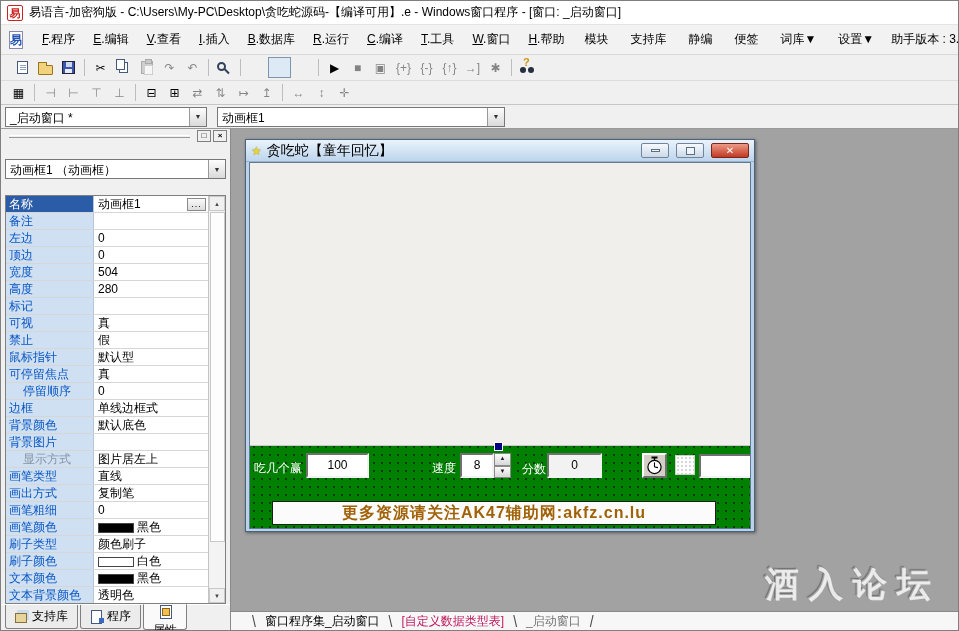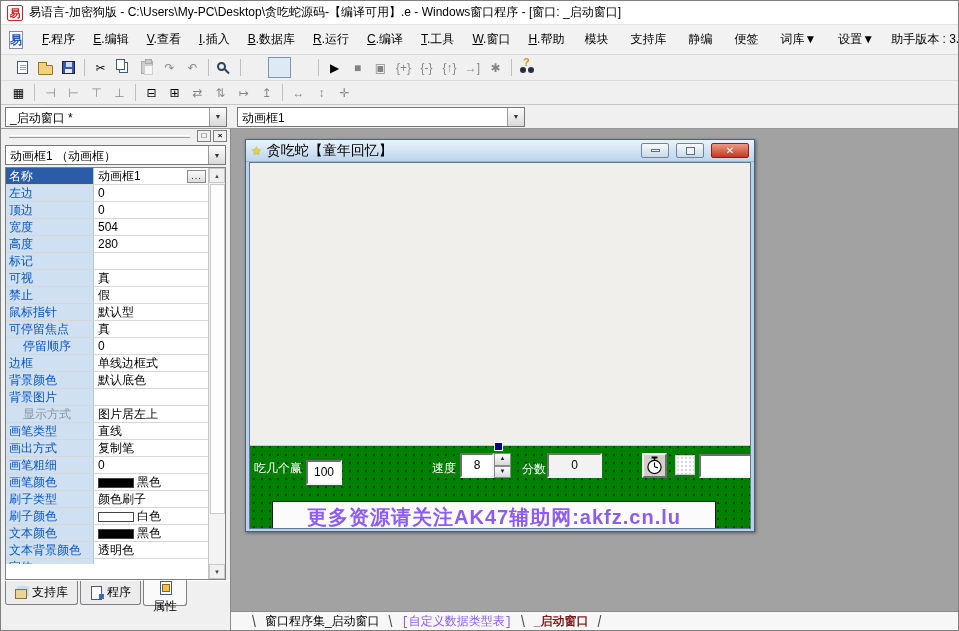--- a/index.html
+++ b/index.html
@@ -47,29 +47,29 @@
   .g-win-top::before{ left:0; right:0; top:0; height:4px;}
   .g-win-bottom::before{ left:0; right:0; bottom:0; height:4px;}
   .g-bino { width:15px; height:7px; margin-top:6px;}
   .g-bino::before{content:""; position:absolute; left:0; top:0; width:6px; height:6px; background:#26303d; border-radius:50%; box-shadow:8px 0 0 #26303d;}
   .g-bino::after{content:"?"; position:absolute; top:-11px; left:3px; color:#cf9514; font-weight:bold; font-size:11px;}
   
   .combo-row { height:24px; background:#f0f0f0; display:flex; align-items:center; gap:10px; padding-left:4px; border-bottom:1px solid #9a9a9a;}
   .combo { height:20px; border:1px solid #777; background:#fff; display:flex; align-items:stretch;}
   .combo .val { flex:1; padding:2px 4px; white-space:nowrap; overflow:hidden;}
   .combo .arrow-btn { width:17px; background:linear-gradient(#fdfdfd,#d9d9d9); border-left:1px solid #999; display:flex; align-items:center; justify-content:center; font-size:7px; color:#333;}
-  #form-combo { width:222px;}
+  #form-combo { width:202px;}
   #control-combo { width:288px;}
   
   .content { position:absolute; top:128px; left:0; right:0; bottom:0; display:flex;}
   .left-panel { width:230px; background:#f0f0f0; border-right:1px solid #8a8a8a; display:flex; flex-direction:column;}
   .panel-header { height:14px; display:flex; align-items:center; padding:1px 3px;}
   .ph-grip { flex:1; height:3px; border-top:1px solid #fff; border-bottom:1px solid #9a9a9a; margin:0 5px;}
   .ph-btn { width:14px; height:12px; border:1px solid #808080; background:#f0f0f0; font-size:8px; line-height:10px; text-align:center; margin-left:2px; font-weight:bold;}
-  .prop-selector,.event-combo { margin:2px 4px; height:20px;}
+  .prop-selector,.event-combo { margin:16px 4px; height:20px;}
   .prop-grid { height:413px; margin:0 4px; border:1px solid #808080; background:#fff; display:flex; overflow:hidden;}
   .rows { flex:1; overflow:hidden;}
   .prow { height:17px; display:flex; border-bottom:1px solid #d6d6d6; line-height:15px;}
   .prow.clipped { height:5px; overflow:hidden; border-bottom:none;}
   .plabel { width:88px; background:#cfe0f2; color:#0a56c4; padding:1px 0 0 3px; border-right:1px solid #b3c6da; white-space:nowrap; overflow:hidden;}
   .plabel.indent { padding-left:17px;}
   .plabel.gray { color:#8795a5;}
   .prow.selected .plabel { background:#2a5ca8; color:#fff;}
   .pvalue { flex:1; padding:1px 2px 0 4px; display:flex; align-items:center; gap:3px; white-space:nowrap; overflow:hidden;}
   .swatch { width:36px; height:10px; border:1px solid #444; display:inline-block; flex:none;}
@@ -98,37 +98,37 @@
   .fbtn .dash { width:9px; height:3px; background:#eef4fa; border:1px solid #5a6e84;}
   .fbtn .box { width:9px; height:8px; background:#eef4fa; border:1px solid #5a6e84;}
   .fbtn.close { width:38px; background:linear-gradient(#ee9a86,#c03a24); color:#fff; font-weight:bold; font-size:10px; border-color:#7c2718;}
   .form-client { position:relative; margin:0 3px 3px 3px; height:367px; border:1px solid #5c7a97; background:#008000; overflow:hidden;
     background-image:radial-gradient(#033b03 1px, transparent 1.3px); background-size:8px 8px;padding-left:36px;}
   .anim-area { position:absolute; left:0; top:0; width:100%; height:283px; background:#f0efec; border-bottom:1px solid #c9c9c9;}
   .sel-handle { position:absolute; left:244px; top:279px; width:9px; height:9px; background:#000080; border:1px solid #fff; z-index:6;}
   .green-area { position:absolute; left:0; top:283px; right:0; bottom:0;}
   .gl { position:absolute; color:#fff; font-size:12px; white-space:nowrap;}
   .edit { position:absolute; background:#fff; border:2px solid; border-color:#6f6f6f #f2f2f2 #f2f2f2 #6f6f6f; text-align:center; font-size:12px; line-height:20px;}
-  #edit-eat { left:56px; top:14px; width:36px; height:25px;}
+  #edit-eat { left:56px; top:7px; width:63px; height:25px;}
   #edit-speed { left:210px; top:7px; width:34px; height:25px;}
   #edit-score { left:297px; top:7px; width:55px; height:25px; background:#f2f2f2;}
   #edit-right { left:449px; top:8px; width:55px; height:24px;}
   .spinner { position:absolute; left:244px; top:7px; width:17px; height:25px; display:flex; flex-direction:column;}
   .spin-btn { flex:1; background:linear-gradient(#fcfcfc,#d8d8d8); border:1px solid #8a8a8a; font-size:6px; line-height:9px; text-align:center; color:#222;}
   .timer-btn { position:absolute; left:392px; top:7px; width:25px; height:25px; background:#d4d0c8; border:2px solid; border-color:#fff #6f6f6f #6f6f6f #fff; display:flex; align-items:center; justify-content:center;}
   .pic-box { position:absolute; left:425px; top:9px; width:20px; height:20px; background:#fdfdfd; border:1px solid #cfcfcf;
     background-image:radial-gradient(#aaa .6px, transparent .8px); background-size:4px 4px;}
-  .banner { position:absolute; left:22px; top:55px; width:444px; height:32px; background:#fbfbfb; border:1px solid #1c1c1c; color:#8b5cf6; font-weight:bold; font-size:20px; display:flex; align-items:center; justify-content:center; letter-spacing:1px;}
+  .banner { position:absolute; left:22px; top:55px; width:444px; height:24px; background:#fbfbfb; border:1px solid #1c1c1c; color:#a16207; font-weight:bold; font-size:16px; display:flex; align-items:center; justify-content:center; letter-spacing:1px;}
   .watermark { position:absolute; right:18px; bottom:4px; font-size:34px; font-weight:bold; letter-spacing:10px; color:rgba(255,255,255,.38); text-shadow:1px 1px 0 rgba(255,255,255,.75), -1px -1px 1px rgba(90,90,90,.7);}
   
   .bottom-tabbar { height:19px; background:#f7f7f7; border-top:1px solid #8a8a8a; display:flex; align-items:center; padding-left:14px; font-size:12px;}
   .bsep { color:#4a4a4a; font-size:14px; padding:0 7px; transform:scaleY(1.15);}
   .btab { white-space:nowrap; padding:0 2px;}
-  .btab.olive { color:#8b5cf6;font-family:Liberation Mono, monospace;}
-  .btab.active { color:#7f1d1d; font-weight:bold;}
+  .btab.olive { color:#be185d;}
+  .btab.active { color:#737373; font-weight:normal;}
 </style>
 </head>
 <body>
 
 <div class="titlebar">
   <span class="app-logo">易</span>
   <span class="title-text">易语言-加密狗版 - C:\Users\My-PC\Desktop\贪吃蛇源码-【编译可用】.e - Windows窗口程序 - [窗口: _启动窗口]</span>
 </div>
 
 <div class="menubar">
@@ -302,20 +302,26 @@
     <div class="prop-grid">
       <div class="rows" id="prop-rows">
           <div class="prow selected">
             <div class="plabel">名称</div>
             <div class="pvalue">
               <span>动画框1</span>
               <span class="ellipsis-btn">...</span>
             </div>
           </div>
           <div class="prow">
+            <div class="plabel">备注</div>
+            <div class="pvalue">
+              <span></span>
+            </div>
+          </div>
+          <div class="prow">
             <div class="plabel">左边</div>
             <div class="pvalue">
               <span>0</span>
             </div>
           </div>
           <div class="prow">
             <div class="plabel">顶边</div>
             <div class="pvalue">
               <span>0</span>
             </div>
@@ -508,20 +514,21 @@
                 <line x1="9.5" y1="11" x2="13" y2="11.6" stroke="#000" stroke-width="1.1"></line>
               </svg>
             </div>
             <div class="pic-box"></div>
             <div class="edit" id="edit-right"></div>
             <div class="banner">更多资源请关注AK47辅助网:akfz.cn.lu</div>
           </div>
         </div>
       </div>
 
+      <div class="watermark">酒入论坛</div>
     </div>
 
     <div class="bottom-tabbar" id="bottom-tabbar">
         <span class="bsep">\</span>
         <span class="btab normal">窗口程序集_启动窗口</span>
         <span class="bsep">\</span>
         <span class="btab olive">[自定义数据类型表]</span>
         <span class="bsep">\</span>
         <span class="btab active">_启动窗口</span>
         <span class="bsep">/</span>

